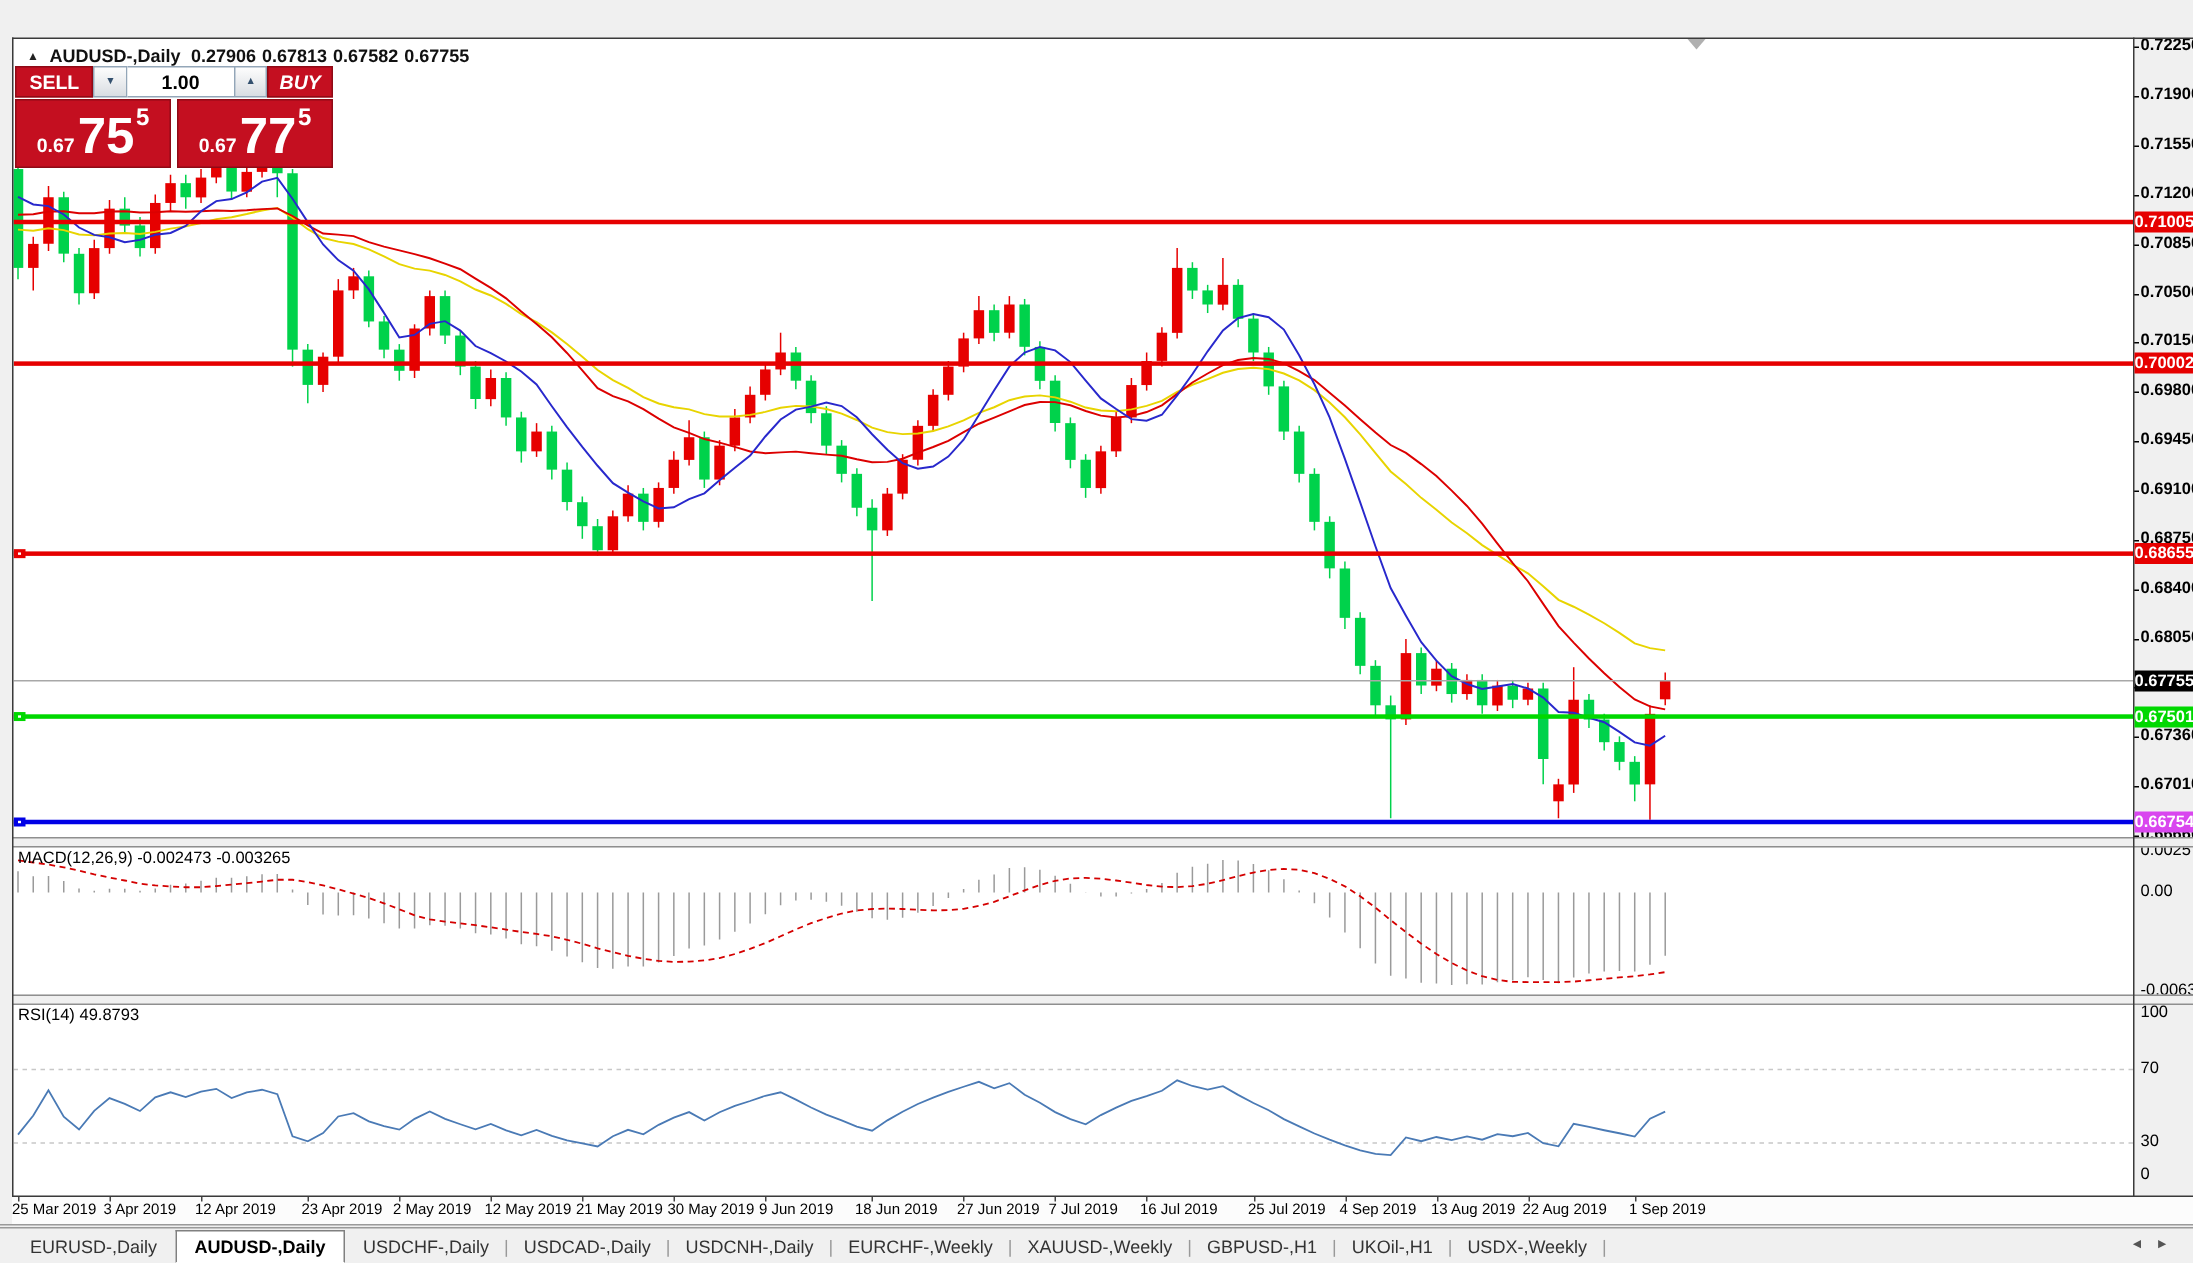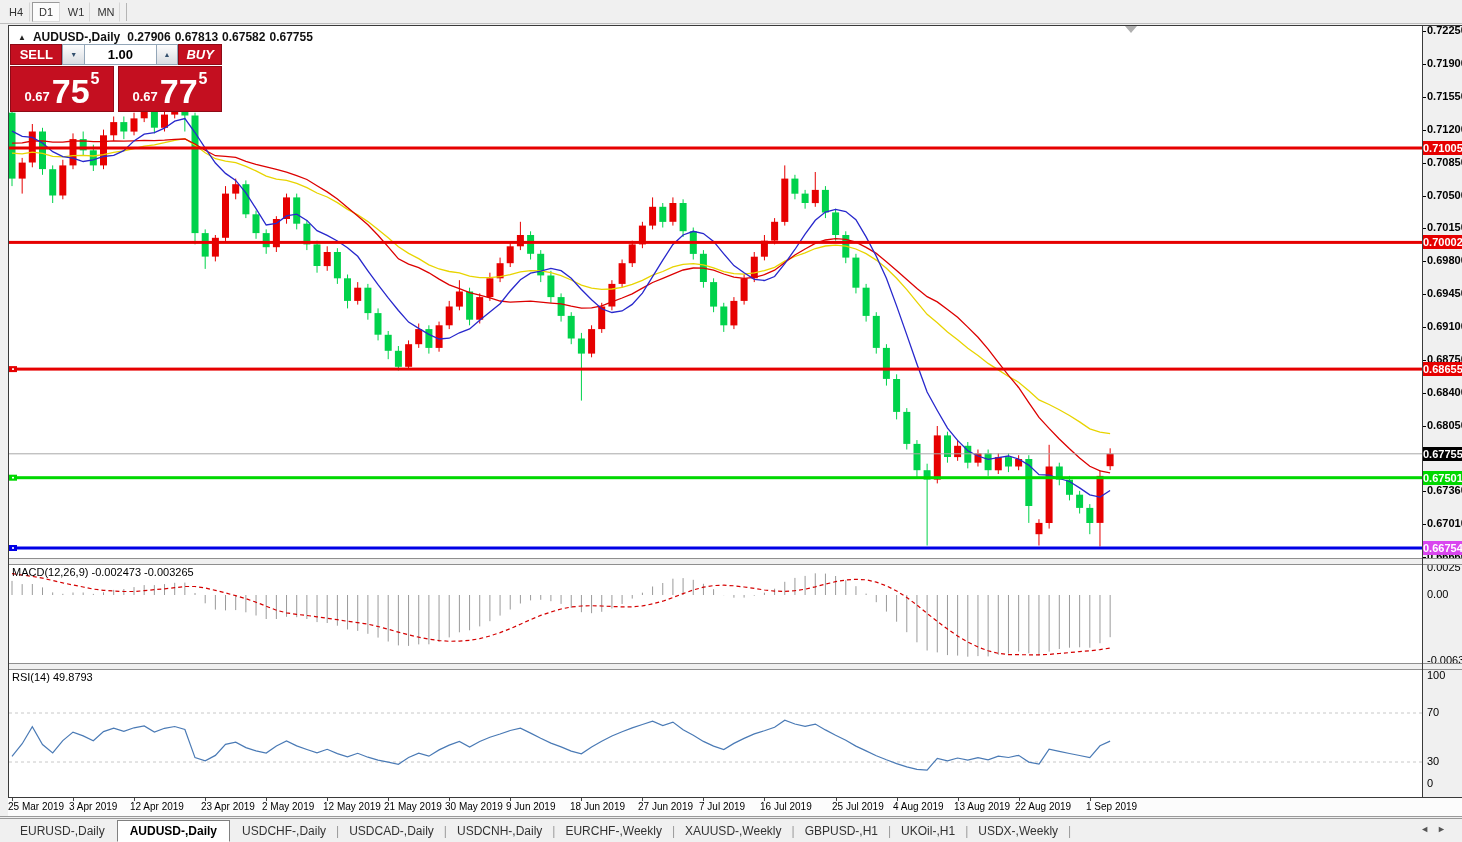--- a/index.html
+++ b/index.html
@@ -58,27 +58,20 @@
           padding:3px 12px;margin:0 2px;}
   .tab-sep{color:#999;}
   .tab-arrows{position:absolute;right:8px;top:5px;font-size:9px;color:#555;letter-spacing:8px;cursor:pointer;}
   .date-row-bg{position:absolute;left:8px;top:798px;width:1454px;height:18px;background:#fcfcfc;z-index:1;}
 </style>
 </head>
 <body>
 
 <div class="screen">
 
-  <div class="toolbar" id="toolbar">
-      <div class="tfbtn">H4</div>
-      <div class="tfbtn on">D1</div>
-      <div class="tfbtn">W1</div>
-      <div class="tfbtn">MN</div>
-      <div class="tb-sep"></div>
-    </div>
 
   <svg id="svg-main" class="paneSvg" style="left:9px;top:26px;" width="1413" height="532">
       <line x1="3" y1="79.2" x2="3" y2="160.1" stroke="#00d24b" stroke-width="1"></line>
       <rect x="-0.5" y="86.7" width="7" height="65.9" fill="#00d24b"></rect>
       <line x1="13.168" y1="131.9" x2="13.168" y2="167.6" stroke="#e60000" stroke-width="1"></line>
       <rect x="9.7" y="136.6" width="7" height="16.0" fill="#e60000"></rect>
       <line x1="23.336" y1="98.0" x2="23.336" y2="141.3" stroke="#e60000" stroke-width="1"></line>
       <rect x="19.8" y="105.5" width="7" height="31.0" fill="#e60000"></rect>
       <line x1="33.504" y1="101.8" x2="33.504" y2="148.8" stroke="#00d24b" stroke-width="1"></line>
       <rect x="30.0" y="105.5" width="7" height="37.6" fill="#00d24b"></rect>
@@ -551,21 +544,21 @@
       <div class="datelab" style="left:570px">18 Jun 2019</div>
       <div class="datetick" style="left:642px"></div>
       <div class="datelab" style="left:638px">27 Jun 2019</div>
       <div class="datetick" style="left:703px"></div>
       <div class="datelab" style="left:699px">7 Jul 2019</div>
       <div class="datetick" style="left:764px"></div>
       <div class="datelab" style="left:760px">16 Jul 2019</div>
       <div class="datetick" style="left:836px"></div>
       <div class="datelab" style="left:832px">25 Jul 2019</div>
       <div class="datetick" style="left:897px"></div>
-      <div class="datelab" style="left:893px">4 Aug 2019</div>
+      <div class="datelab" style="left:893px">4 Sep 2019</div>
       <div class="datetick" style="left:958px"></div>
       <div class="datelab" style="left:954px">13 Aug 2019</div>
       <div class="datetick" style="left:1019px"></div>
       <div class="datelab" style="left:1015px">22 Aug 2019</div>
       <div class="datetick" style="left:1090px"></div>
       <div class="datelab" style="left:1086px">1 Sep 2019</div>
     </div>
 
   <div class="tabbar" id="tabbar">
       <div style="width:10px"></div>

